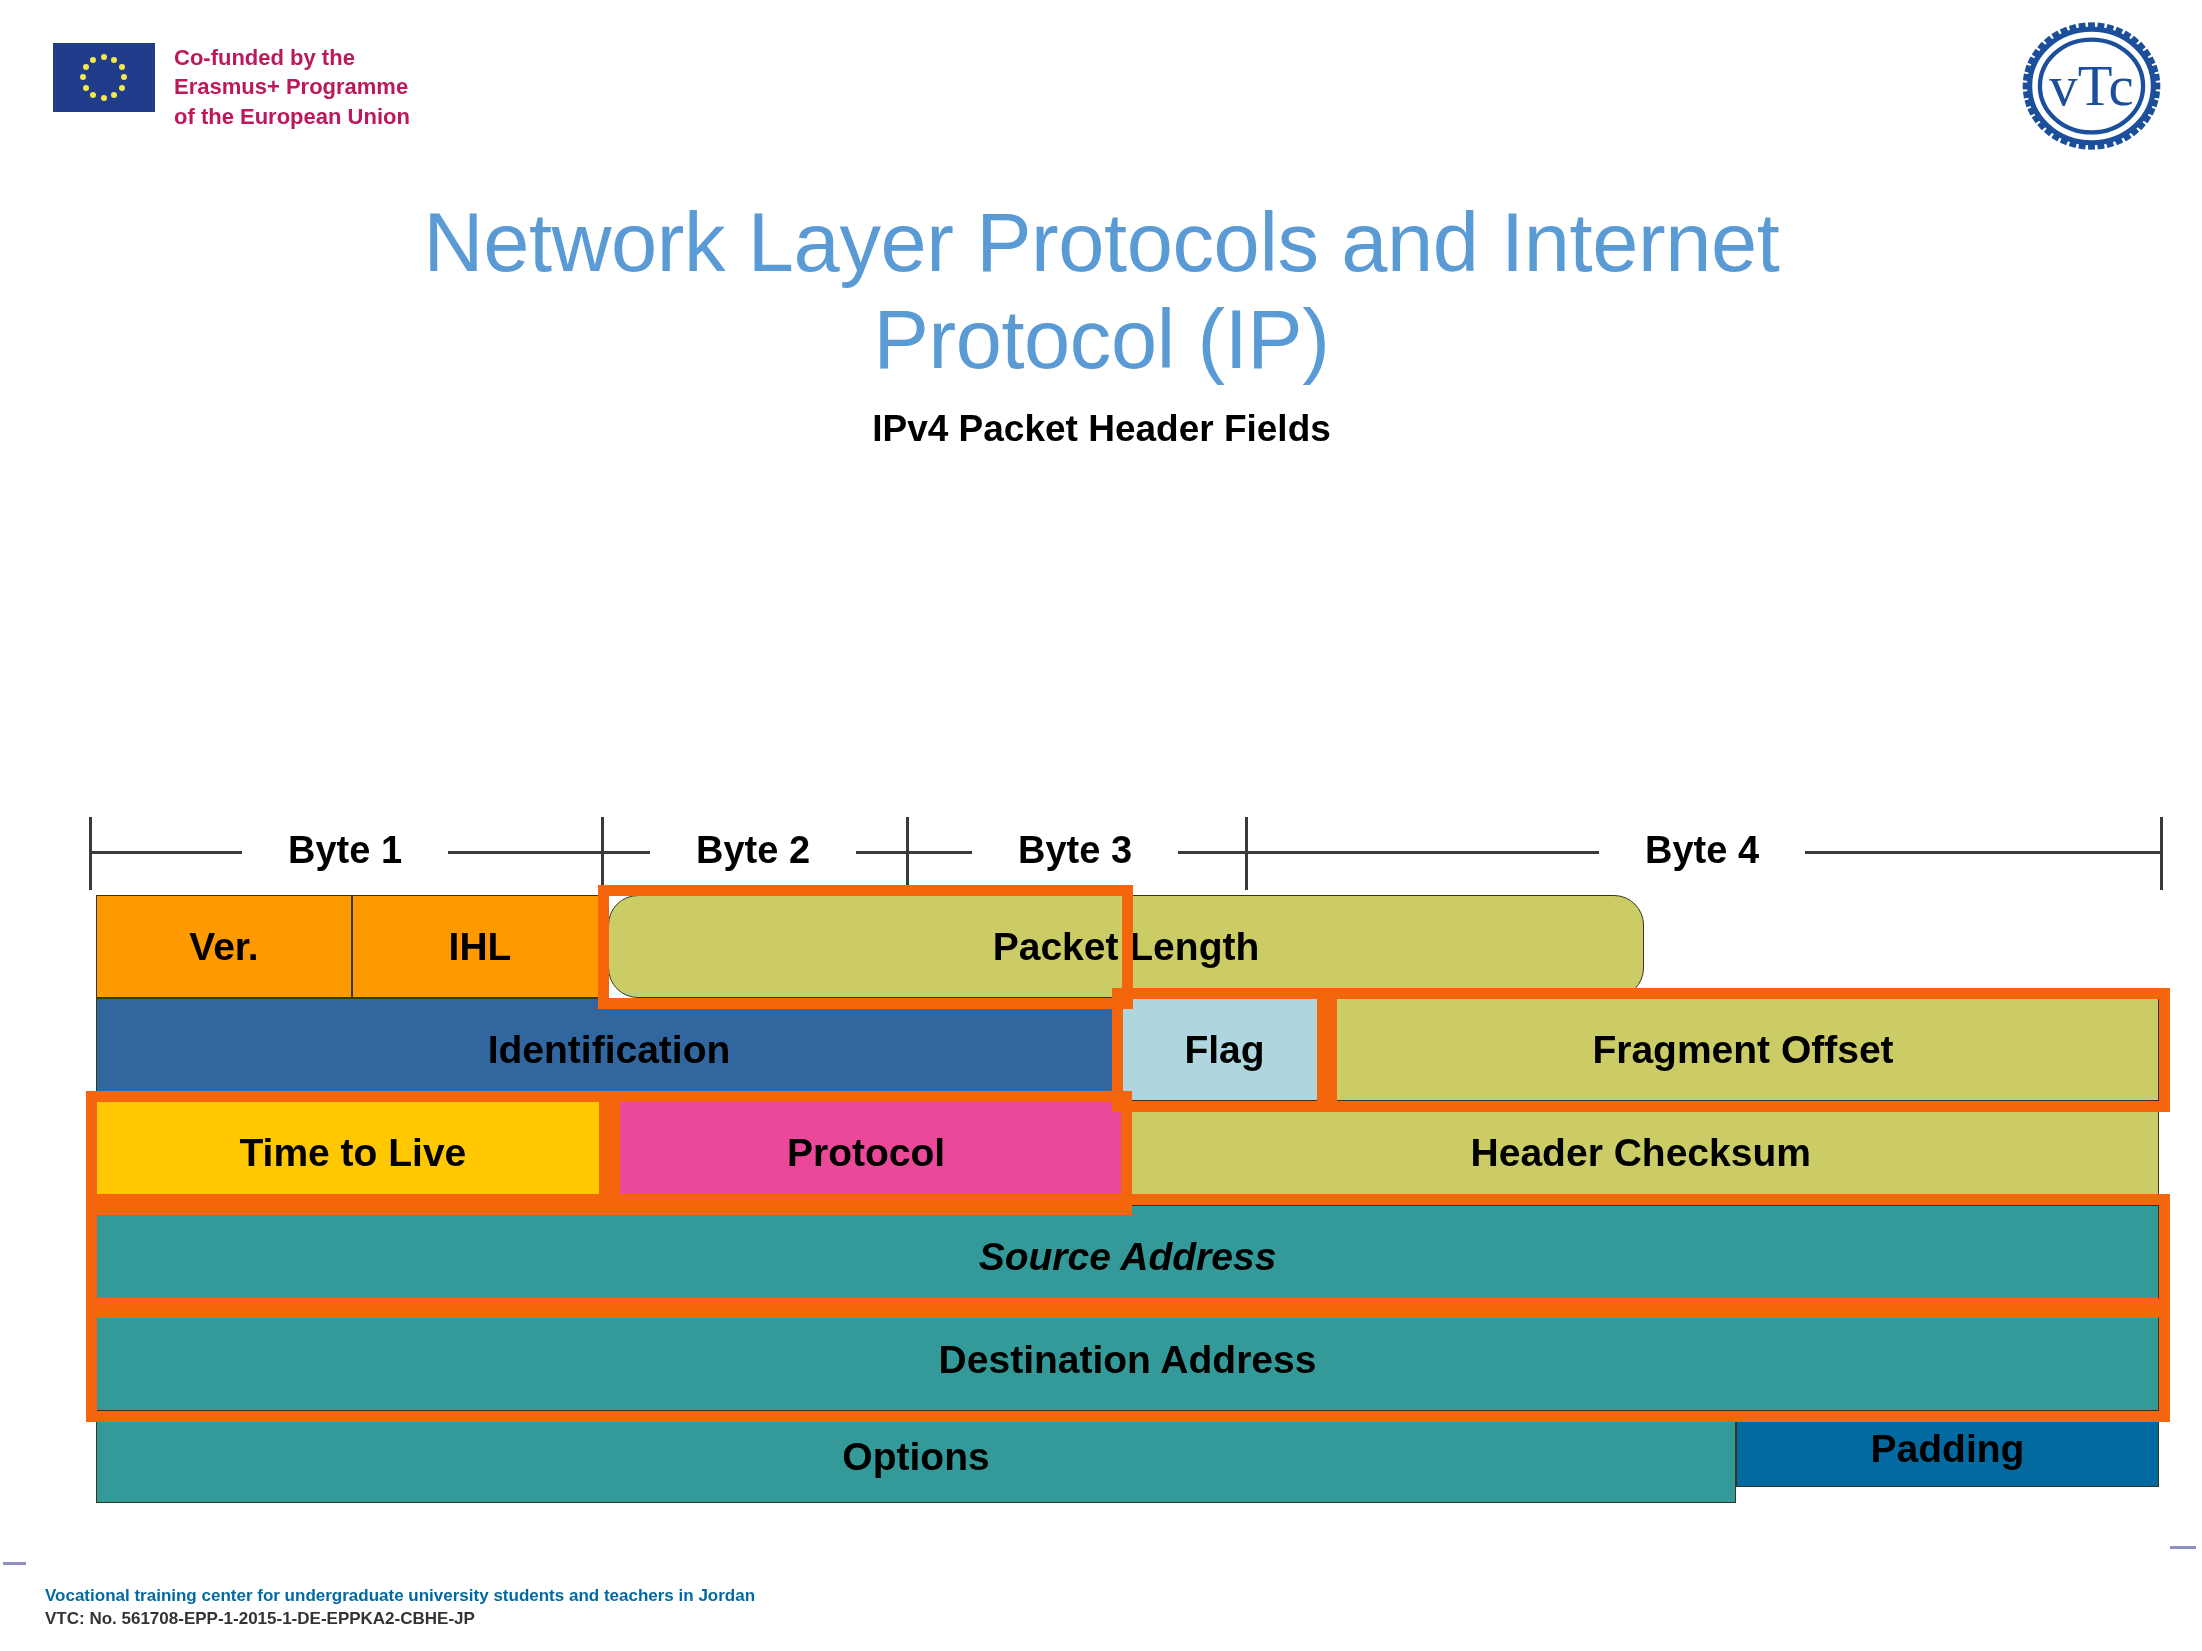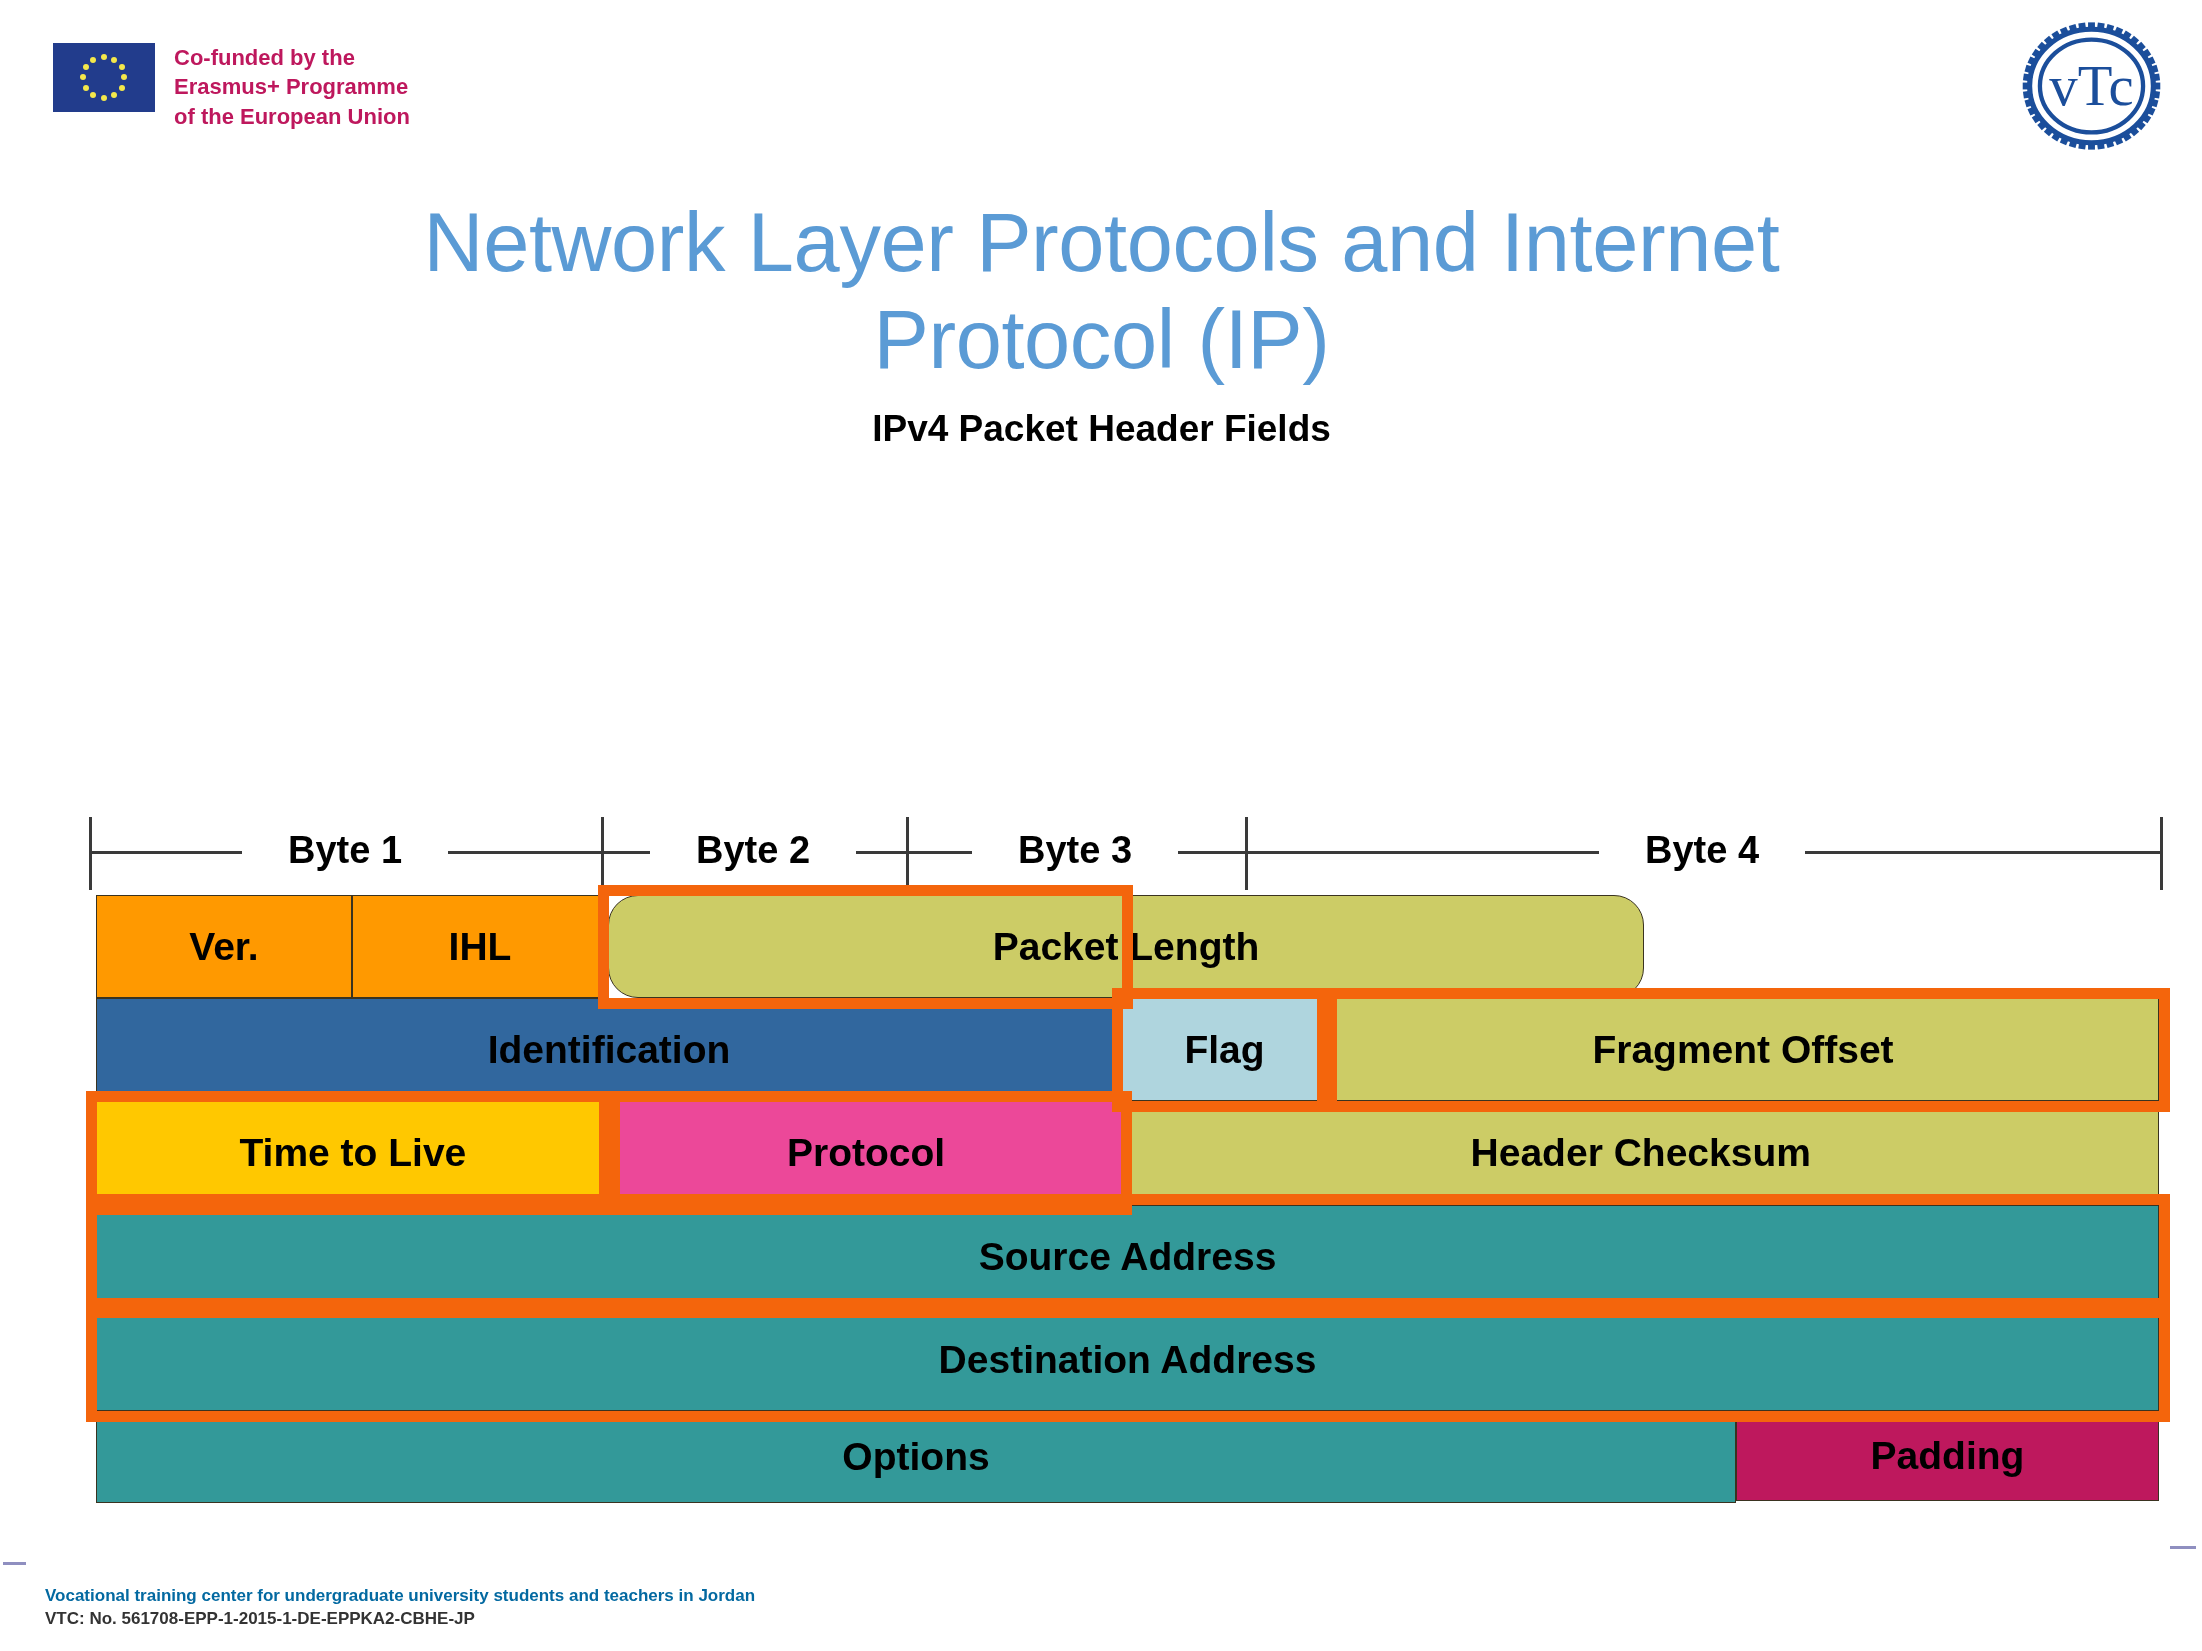--- a/index.html
+++ b/index.html
@@ -282,31 +282,31 @@
       <div class="blabel" style="left: 153px; width: 206px;">Byte 1</div>
       <div class="blabel" style="left: 561px; width: 206px;">Byte 2</div>
       <div class="blabel" style="left: 883px; width: 206px;">Byte 3</div>
       <div class="blabel" style="left: 1510px; width: 206px;">Byte 4</div>
     </div>
   <div id="table">
       <div class="row" style="top: 516px; height: 103px;">
         <div class="cell" style="width: 1640px; height: 92px; background: rgb(51, 153, 153);">
           <span>Options</span>
         </div>
-        <div class="cell" style="width: 423px; height: 90px; background: #be185d;">
+        <div class="cell" style="width: 423px; height: 76px; background: #0369a1;">
           <span>Padding</span>
         </div>
       </div>
       <div class="row" style="top: 413px; height: 103px;">
         <div class="cell" style="width: 2063px; height: 103px; background: rgb(51, 153, 153);">
           <span>Destination Address</span>
         </div>
       </div>
       <div class="row" style="top: 310px; height: 103px;">
-        <div class="cell" style="width: 2063px; height: 103px; background: rgb(51, 153, 153);">
+        <div class="cell" style="width: 2063px; height: 103px; background: rgb(51, 153, 153); font-style: italic;">
           <span>Source Address</span>
         </div>
       </div>
       <div class="row" style="top: 206px; height: 103px;">
         <div class="cell" style="width: 514px; height: 103px; background: rgb(255, 200, 0);">
           <span>Time to Live</span>
         </div>
         <div class="cell" style="width: 513px; height: 103px; background: #ec4899;">
           <span>Protocol</span>
         </div>

